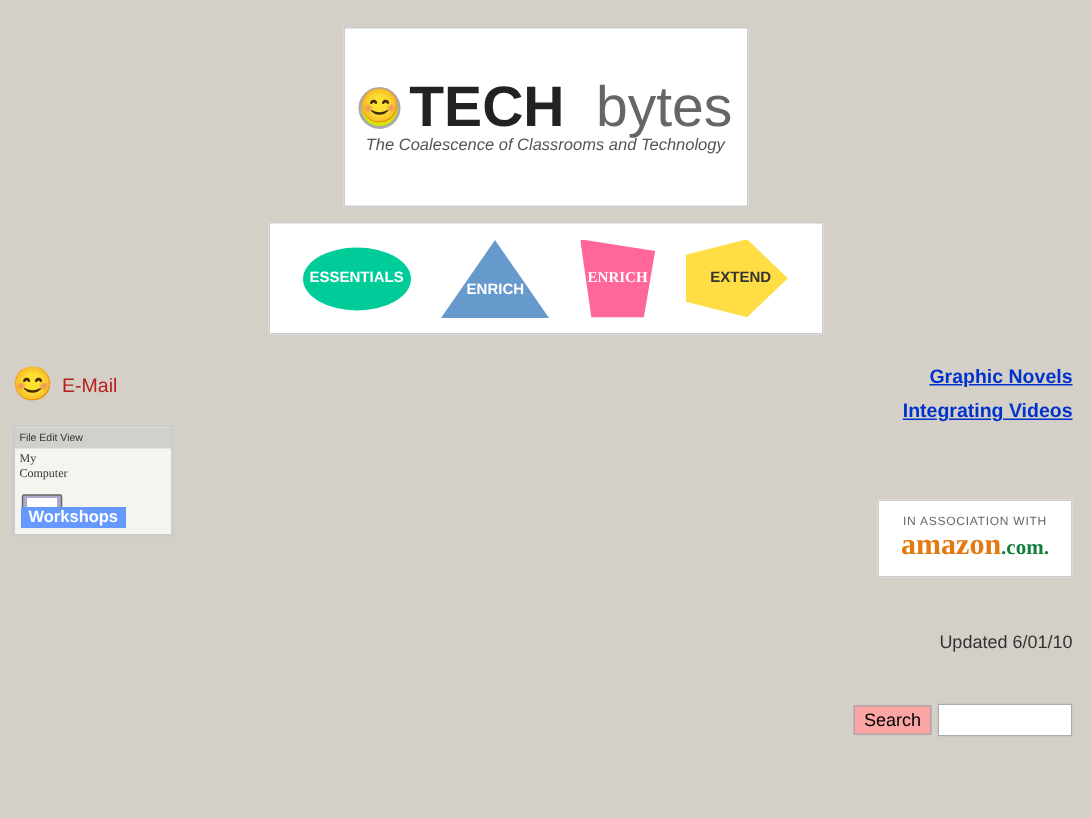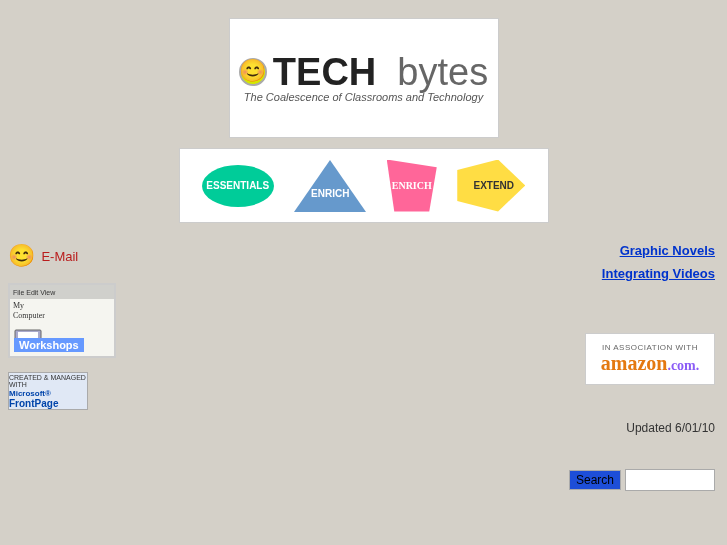--- a/index.html
+++ b/index.html
@@ -311,21 +311,21 @@
       color: #333;
       margin-bottom: 6px;
       text-align: right;
     }
     .search-row {
       display: flex;
       align-items: center;
       gap: 4px;
     }
     .search-button {
-      background: #1d4ed8;
+      background: #fca5a5;
       border: 1px solid #aaa;
       padding: 2px 6px;
       font-size: 12px;
       cursor: pointer;
     }
     .search-input {
       border: 1px solid #aaa;
       width: 90px;
       height: 22px;
       background: white;
@@ -404,40 +404,33 @@
             <svg width="30" height="18">
               <rect x="2" y="2" width="26" height="16" fill="#aac" stroke="#666" stroke-width="1" rx="1"></rect>
               <rect x="5" y="4" width="20" height="10" fill="#fff"></rect>
               <rect x="10" y="15" width="10" height="2" fill="#888"></rect>
             </svg>
           </div>
         </div>
         <div class="workshops-label-overlay">Workshops</div>
       </div>
     </div>
-    <div class="frontpage-box">
-      <div class="frontpage-text">CREATED &amp; MANAGED WITH</div>
-      <div class="frontpage-logo">
-        <span style="color:#0044aa;font-size:8px;">Microsoft®</span>
-        <span style="color:#0044aa;font-size:10px;font-weight:bold;">FrontPage</span>
-      </div>
-    </div>
   </div>
 
   <div class="center-content"></div>
 
   <div class="right-sidebar">
     <div class="right-links">
       <a class="right-link" href="#">Graphic Novels</a>
       <a class="right-link" href="#">Integrating Videos</a>
     </div>
     <div class="amazon-box">
       <div class="amazon-assoc">IN ASSOCIATION WITH</div>
       <div class="amazon-logo">
-        <span style="color:#e47911;font-family:Georgia,serif;font-weight:bold;font-size:20px;">amazon</span><span style="color:#8b5cf6;font-size:14px;">.com.</span>
+        <span style="color:#e47911;font-family:Georgia,serif;font-weight:bold;font-size:20px;">amazon</span><span style="color:#15803d;font-size:14px;">.com.</span>
       </div>
     </div>
     <div class="updated-text">Updated 6/01/10</div>
     <div class="search-row">
       <button class="search-button">Search</button>
       <input class="search-input" type="text" style="">
     </div>
   </div>
 
 </div>

